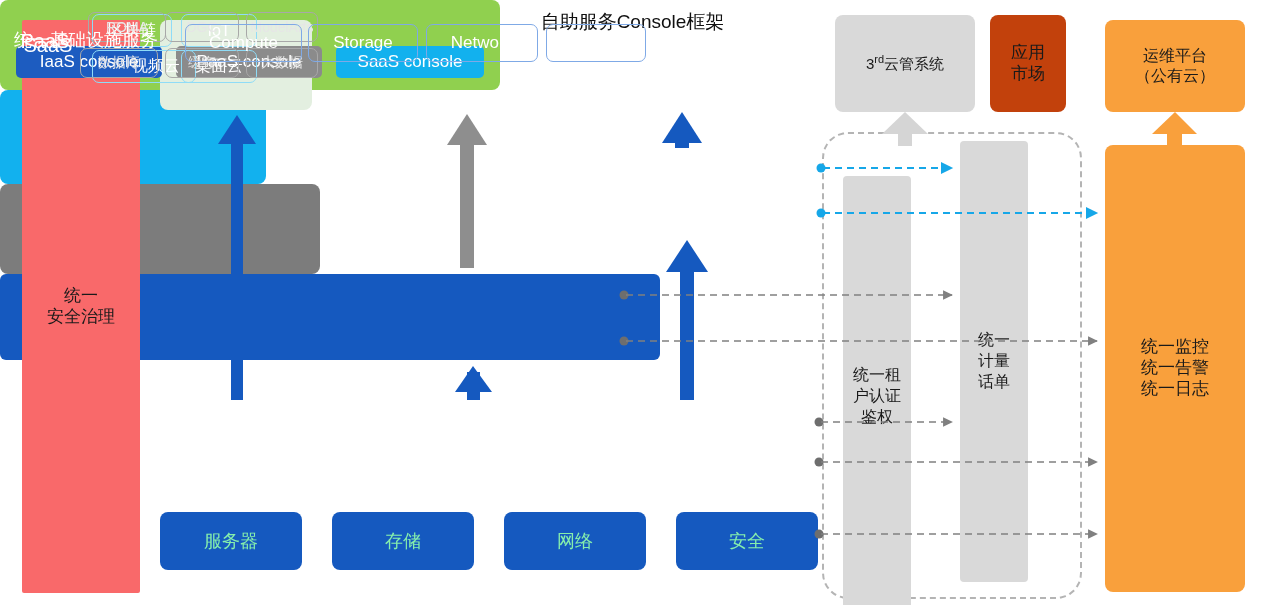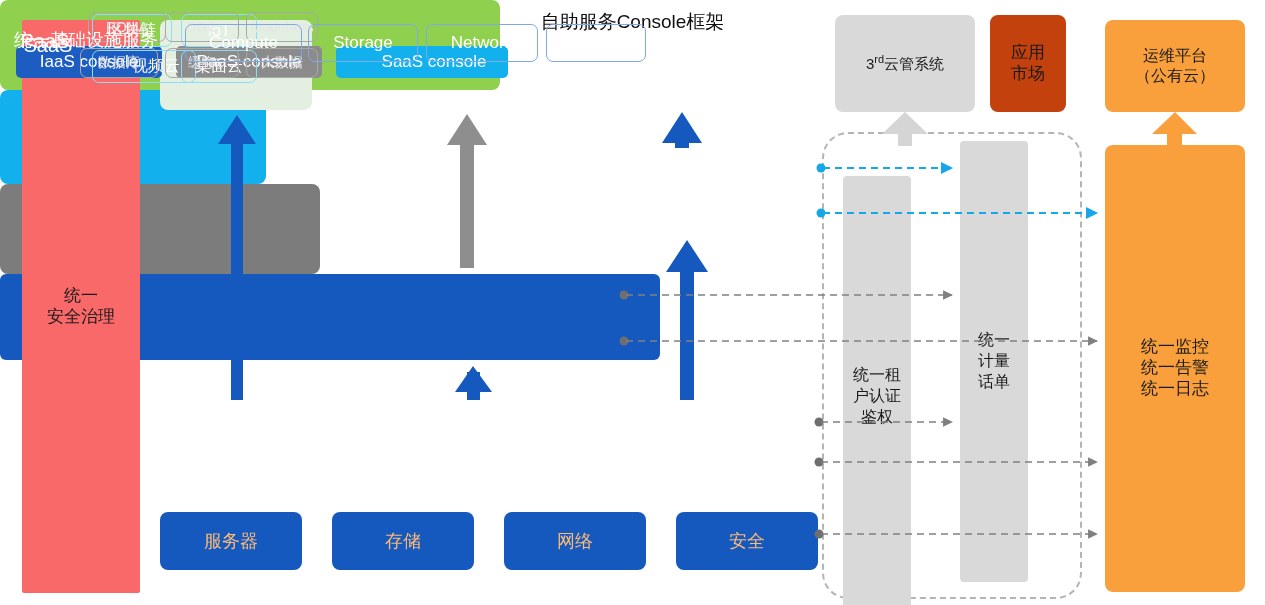--- a/index.html
+++ b/index.html
@@ -13,21 +13,21 @@
 
   
   #api-gw{left:160px;top:20px;width:152px;height:90px;background:#e3efe0;color:#1a1a1a;font-size:18px;}
 
   
   #console-frame{left:320px;top:20px;width:500px;height:90px;background:#90d04f;border-radius:8px;}
   #console-title{position:absolute;left:0;top:9px;width:100%;text-align:center;font-size:19px;color:#101010;}
   .console-chip{position:absolute;top:46px;height:32px;display:flex;align-items:center;justify-content:center;color:#fff;font-size:17px;border-radius:5px;}
   #chip-iaas{left:16px;width:146px;background:#1d5cc0;}
   #chip-paas{left:176px;width:146px;background:#8b8b8b;}
-  #chip-saas{left:336px;width:148px;background:#12b1ee;padding-left:24px;}
+  #chip-saas{left:336px;width:148px;background:#12b1ee;}
 
   
   #third-cloud{left:835px;top:15px;width:140px;height:97px;background:#d9d9d9;color:#1a1a1a;font-size:15px;}
   #app-market{left:990px;top:15px;width:76px;height:97px;background:#c2410c;color:#1a1a1a;font-size:17px;}
 
   
   #ops-top{left:1105px;top:20px;width:140px;height:92px;background:#f9a03c;color:#1a1a1a;font-size:16px;}
   #ops-col{left:1105px;top:145px;width:140px;height:447px;background:#f9a03c;color:#1a1a1a;font-size:17px;}
 
   
@@ -53,21 +53,21 @@
   
   #infra{left:160px;top:400px;width:660px;height:86px;background:#1559bf;border-radius:6px;}
   #infra-label{position:absolute;left:14px;top:28px;color:#fff;font-size:18px;}
   .infra-chip{position:absolute;top:24px;height:36px;display:flex;align-items:center;justify-content:center;color:#fff;font-size:17px;border:1.5px solid #7fa9e6;border-radius:7px;}
   #i-chip-0{left:185px;width:115px;}
   #i-chip-1{left:308px;width:108px;}
   #i-chip-2{left:426px;width:110px;}
   #i-chip-3{left:546px;width:98px;}
 
   
-  .resbox{position:absolute;top:512px;height:58px;background:#1559bf;color:#fdba74;font-size:18px;border-radius:8px;display:flex;align-items:center;justify-content:center;}
+  .resbox{position:absolute;top:512px;height:58px;background:#1559bf;color:#86efac;font-size:18px;border-radius:8px;display:flex;align-items:center;justify-content:center;}
   #res-0{left:160px;width:142px;}
   #res-1{left:332px;width:142px;}
   #res-2{left:504px;width:142px;}
   #res-3{left:676px;width:142px;}
 
   
   #dash-group{position:absolute;left:822px;top:132px;width:256px;height:463px;border:2px dashed #b4b4b4;border-radius:26px;}
   .graycol{position:absolute;background:#d9d9d9;border-radius:4px;color:#1a1a1a;font-size:16px;display:flex;align-items:center;justify-content:center;text-align:center;line-height:1.3;}
   #gcol-0{left:843px;top:141px;width:68px;height:441px;margin-top:35px;}
   #gcol-1{left:960px;top:141px;width:68px;height:441px;}

